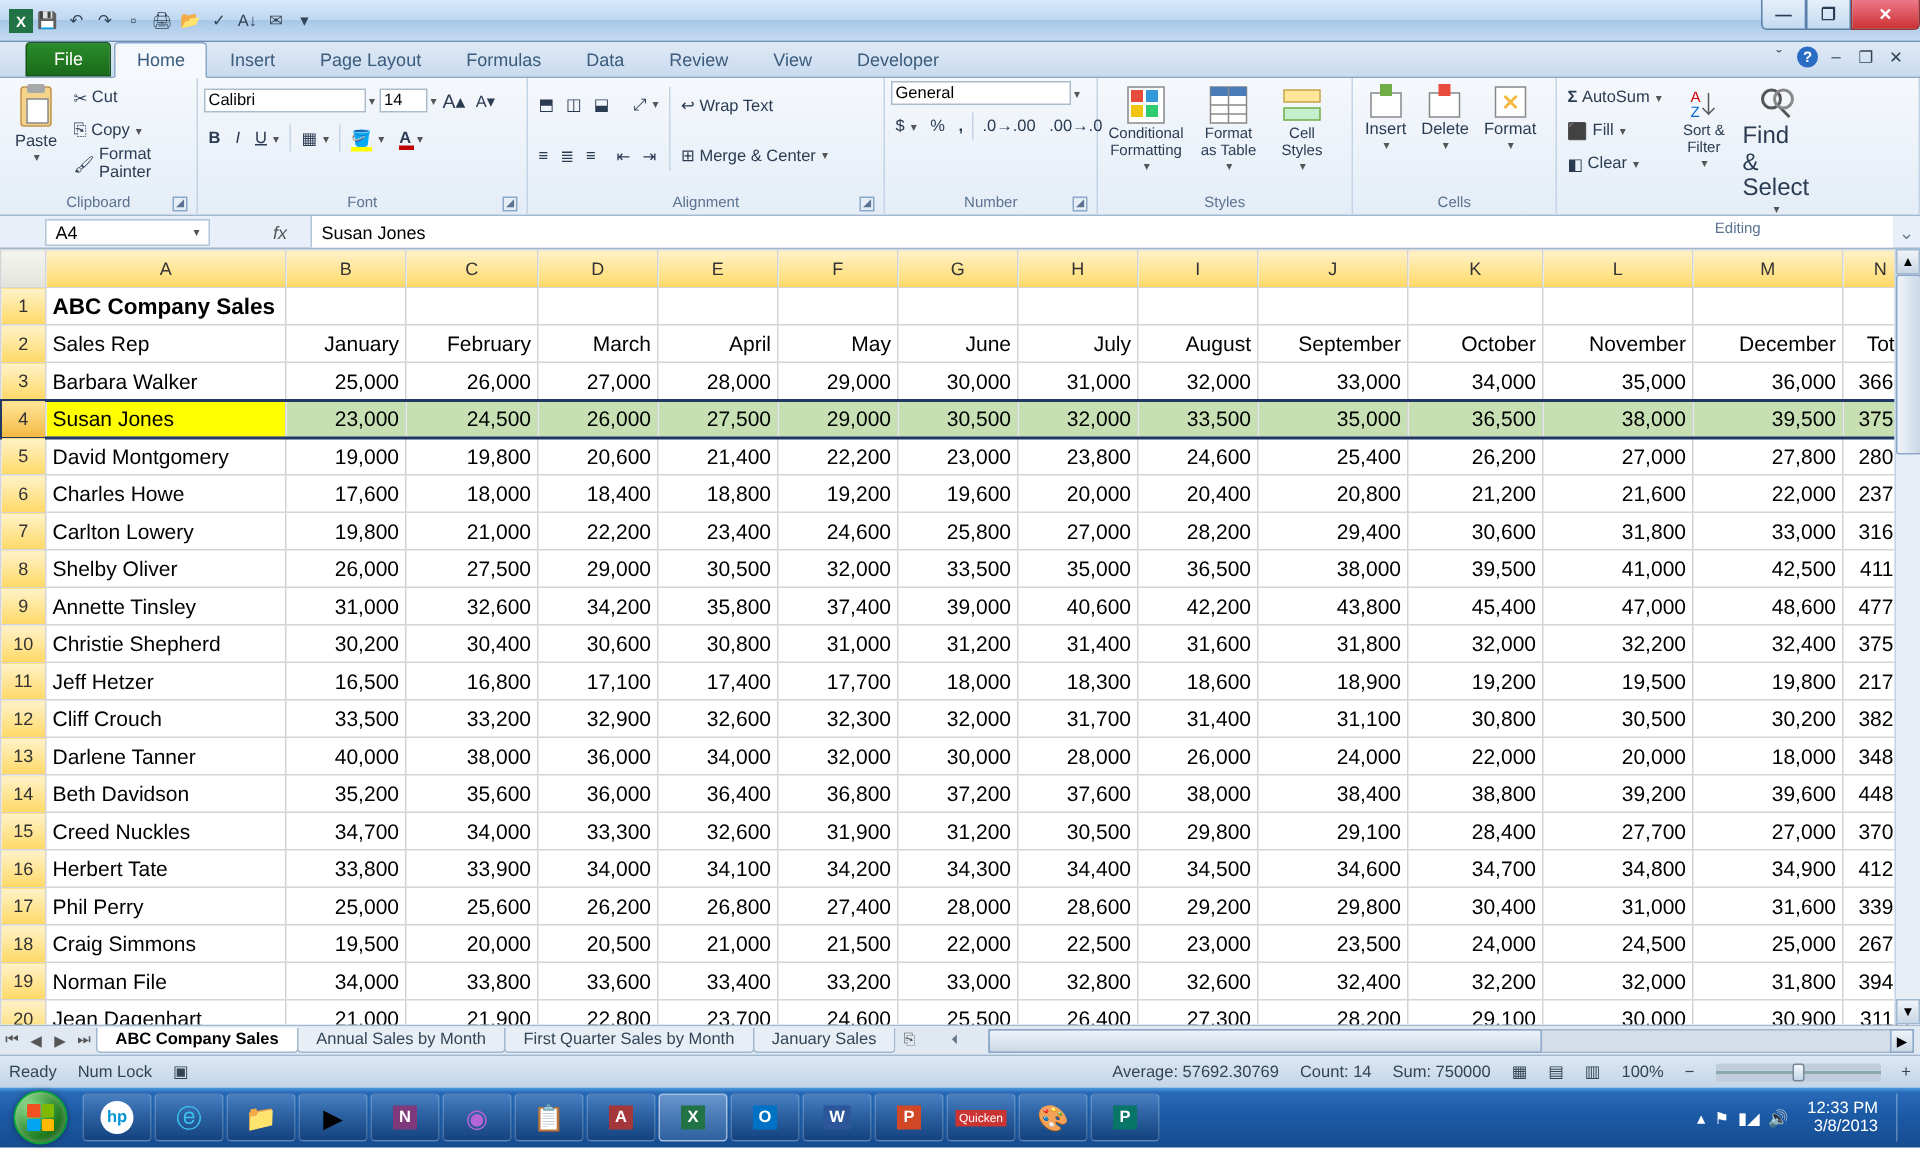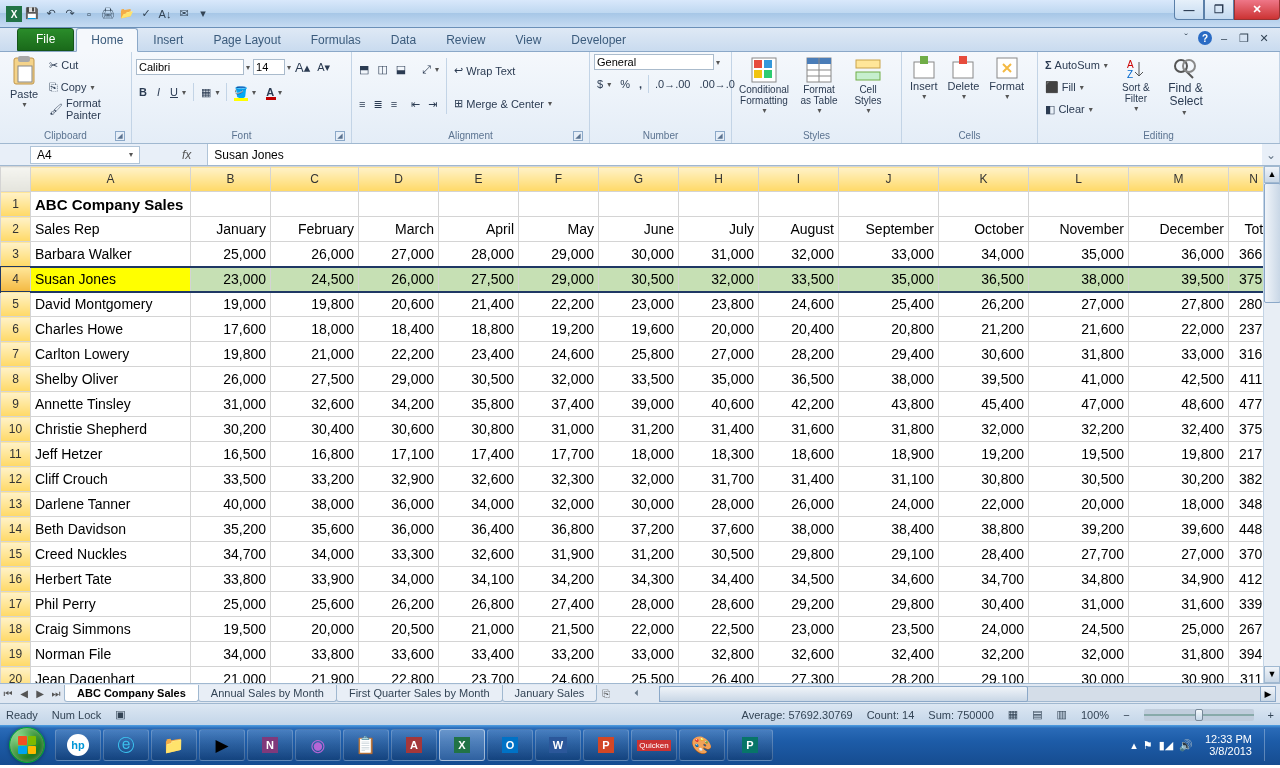--- a/index.html
+++ b/index.html
@@ -361,21 +361,21 @@
           </svg>
           <span style="font-size:10px;text-align:center;line-height:1.1;">Sort &amp; Filter</span>
           <span class="dd">▾</span>
         </div>
       <div class="bigbtn" style="width:46px;">
           <svg width="26" height="26">
             <circle cx="10" cy="10" r="6" fill="none" stroke="#555" stroke-width="2"></circle>
             <line x1="14" y1="14" x2="22" y2="22" stroke="#555" stroke-width="2"></line>
             <circle cx="18" cy="10" r="6" fill="none" stroke="#888" stroke-width="2"></circle>
           </svg>
-          <span style="font-size:12px;text-align:right;line-height:1.1;">Find &amp; Select</span>
+          <span style="font-size:16px;text-align:left;line-height:1.1;">Find &amp; Select</span>
           <span class="dd">▾</span>
         </div>
     </div>
     <div class="glabel"><span>Editing</span></div>
   </div>
 </div>
 
 <div class="fbar">
   <div class="namebox">
       <span>A4</span>

